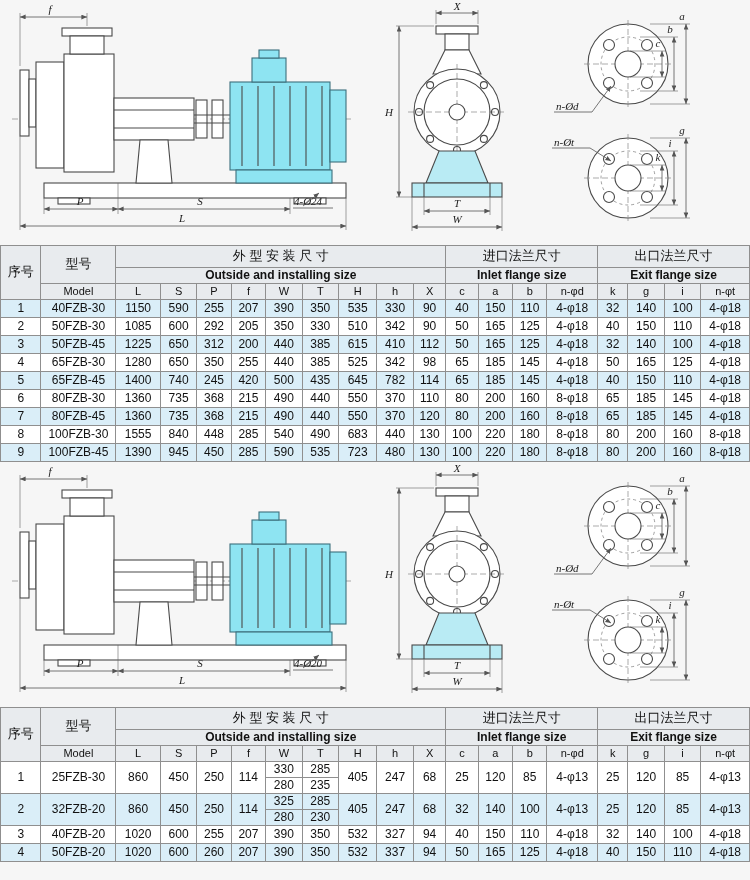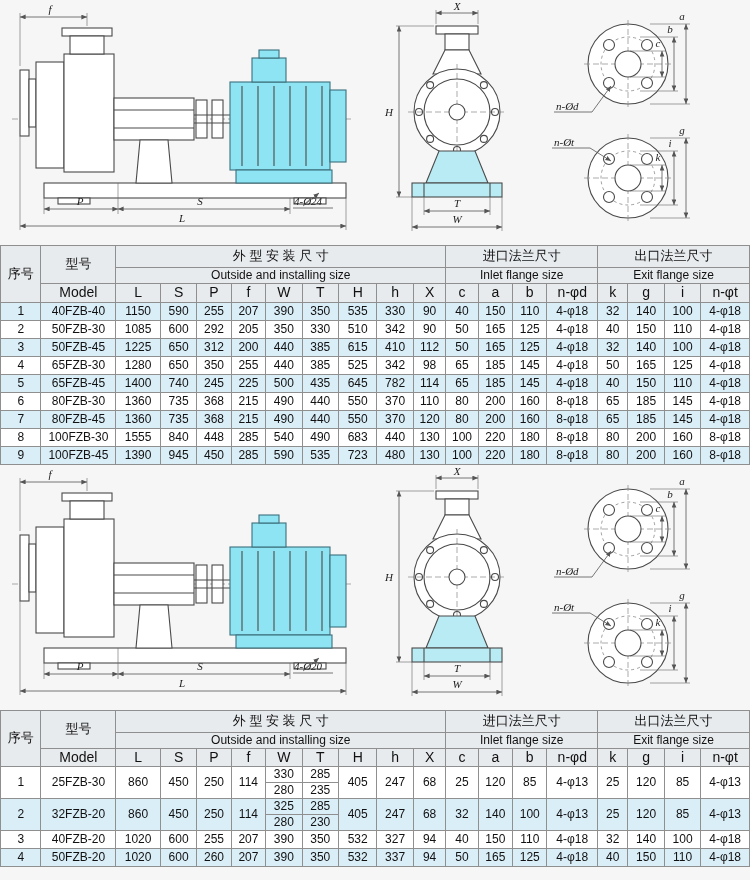--- a/index.html
+++ b/index.html
@@ -2,22 +2,22 @@
 <html><head>
 <meta charset="utf-8">
 <style>
   html,body{margin:0;padding:0;background:#f6f6f6;width:750px;font-family:"Liberation Sans",sans-serif;color:#111;}
   .page{width:750px;}
   .strip{display:block;background:#f6f6f6;}
   table{border-collapse:collapse;table-layout:fixed;width:750px;font-size:12px;background:#fff;}
   th,td{border:1px solid #8f8f8f;text-align:center;padding:0 1px;white-space:nowrap;overflow:hidden;line-height:1.25;}
   thead th{background:#e8ebee;font-weight:normal;}
   thead tr:nth-child(1) th{height:21px;font-size:13px;}
-  thead tr:nth-child(2) th{height:15px;font-size:12px;}
-  thead tr:nth-child(3) th{height:15px;font-size:14px;}
+  thead tr:nth-child(2) th{height:15px;font-size:12px;font-weight:bold;}
+  thead tr:nth-child(3) th{height:15px;font-size:11px;}
   tbody td{background:#fff;height:17px;}
   tr.shade td{background:#daeef8;}
   tr.half td{height:14px;}
   
   svg .ln{stroke:#4a4a4a;fill:#fff;stroke-width:1.1;}
   svg .lnf{stroke:#4a4a4a;fill:none;stroke-width:1.1;}
   svg .cyan{fill:#8ee4f2;stroke:#3c6f7d;stroke-width:1.1;}
   svg .cyan2{fill:#b9ebf4;stroke:#4a4a4a;stroke-width:1.1;}
   svg .cl{stroke:#888;stroke-width:.7;stroke-dasharray:6 3;fill:none;}
   svg .bc{stroke:#777;stroke-width:.7;stroke-dasharray:3 3;fill:none;}
@@ -236,21 +236,21 @@
         <th>n-φd</th>
         <th>k</th>
         <th>g</th>
         <th>i</th>
         <th>n-φt</th>
       </tr>
     </thead>
     <tbody>
         <tr class="shade">
           <td>1</td>
-          <td>40FZB-40</td>
+          <td>40FZB-30</td>
           <td>1150</td>
           <td>590</td>
           <td>255</td>
           <td>207</td>
           <td>390</td>
           <td>350</td>
           <td>535</td>
           <td>330</td>
           <td>90</td>
           <td>40</td>
@@ -324,21 +324,21 @@
           <td>165</td>
           <td>125</td>
           <td>4-φ18</td>
         </tr>
         <tr class="shade">
           <td>5</td>
           <td>65FZB-45</td>
           <td>1400</td>
           <td>740</td>
           <td>245</td>
-          <td>225</td>
+          <td>420</td>
           <td>500</td>
           <td>435</td>
           <td>645</td>
           <td>782</td>
           <td>114</td>
           <td>65</td>
           <td>185</td>
           <td>145</td>
           <td>4-φ18</td>
           <td>40</td>

